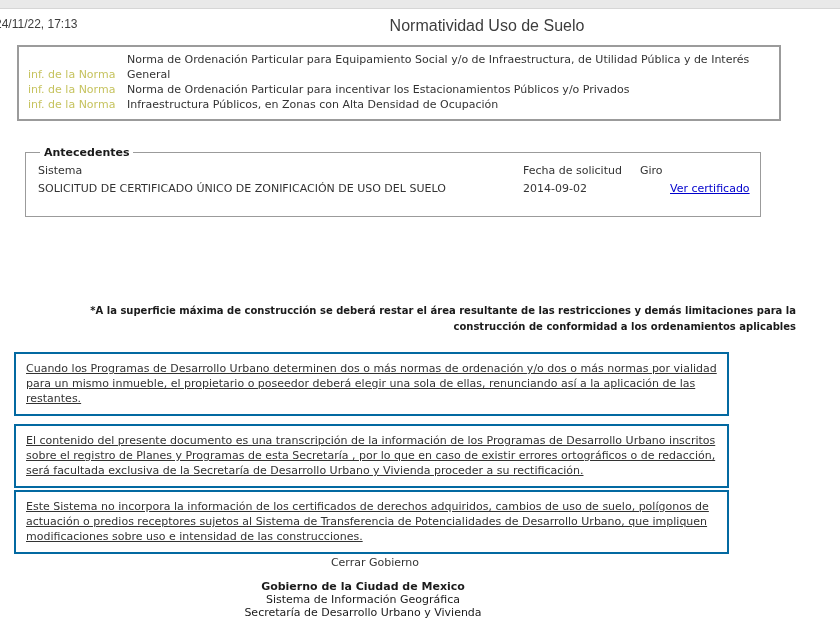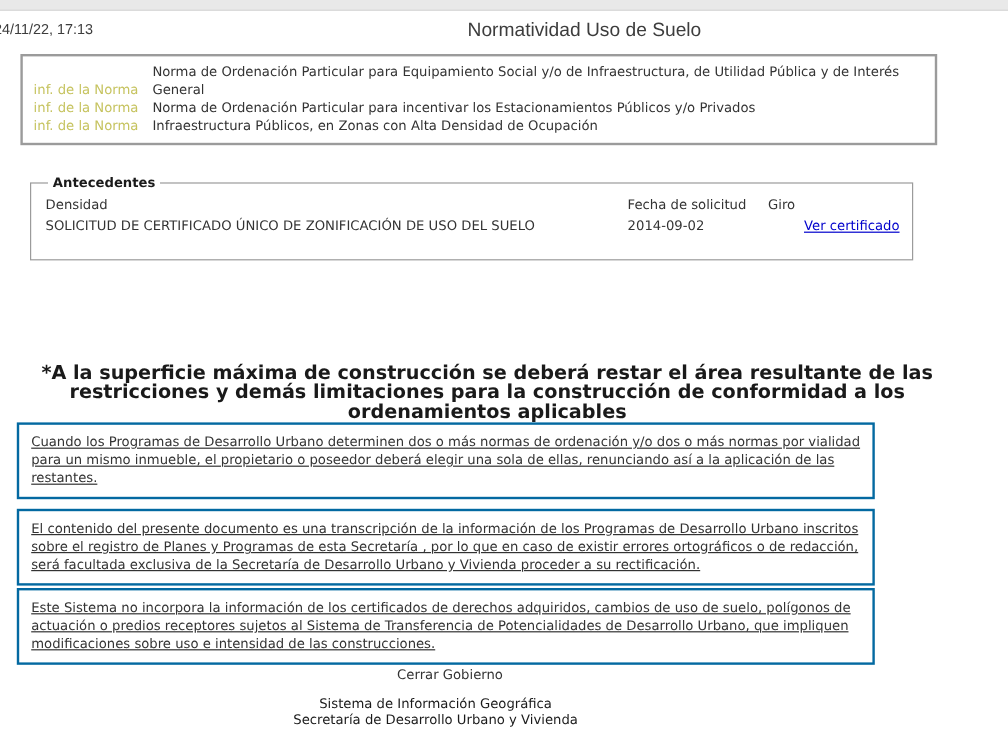--- a/index.html
+++ b/index.html
@@ -44,21 +44,21 @@
   .ante-row { display:flex; line-height:17px; }
   .ante-row.values { margin-top:1px; }
   .cell-tramite { flex:none; width:485px; white-space:nowrap; overflow:hidden; }
   .cell-fecha   { flex:none; width:117px; white-space:nowrap; }
   .cell-giro    { flex:none; width:30px;  white-space:nowrap; }
   .cell-link    { flex:1; white-space:nowrap; }
   a.blue-link { color:#0000cc; text-decoration:underline; cursor:pointer; }
   
   .note {
     position:absolute; left:16px; top:303px; width:780px;
-    text-align:center; font-weight:bold; font-size:16px; line-height:16px;
+    text-align:right; font-weight:bold; font-size:10px; line-height:16px;
     color:#1a1a1a;
   }
   
   .para-box {
     position:absolute; left:14px; width:715px; box-sizing:border-box;
     border:2px solid #0369a1; padding:7px 10px 8px 10px;
     line-height:15px; color:#333333;text-decoration:underline;
   }
   .para-box.p1 { top:352px; }
   .para-box.p2 { top:424px; }
@@ -94,21 +94,21 @@
   </div>
   <div class="norma-row">
     <span class="norma-label">inf. de la Norma</span>
     <span class="norma-desc">Infraestructura Públicos, en Zonas con Alta Densidad de Ocupación</span>
   </div>
 </div>
 
 <fieldset class="antecedentes">
   <legend>Antecedentes</legend>
   <div class="ante-row headers">
-    <span class="cell-tramite">Densidad</span>
+    <span class="cell-tramite">Sistema</span>
     <span class="cell-fecha">Fecha de solicitud</span>
     <span class="cell-giro">Giro</span>
     <span class="cell-link"></span>
   </div>
   <div class="ante-row values">
     <span class="cell-tramite">SOLICITUD DE CERTIFICADO ÚNICO DE ZONIFICACIÓN DE USO DEL SUELO</span>
     <span class="cell-fecha">2014-09-02</span>
     <span class="cell-giro"></span>
     <span class="cell-link"><a class="blue-link">Ver certificado</a></span>
   </div>
@@ -116,15 +116,16 @@
 
 <div class="note">*A la superficie máxima de construcción se deberá restar el área resultante de las restricciones y demás limitaciones para la construcción de conformidad a los ordenamientos aplicables</div>
 
 <div class="para-box p1">Cuando los Programas de Desarrollo Urbano determinen dos o más normas de ordenación y/o dos o más normas por vialidad para un mismo inmueble, el propietario o poseedor deberá elegir una sola de ellas, renunciando así a la aplicación de las restantes.</div>
 <div class="para-box p2">El contenido del presente documento es una transcripción de la información de los Programas de Desarrollo Urbano inscritos sobre el registro de Planes y Programas de esta Secretaría , por lo que en caso de existir errores ortográficos o de redacción, será facultada exclusiva de la Secretaría de Desarrollo Urbano y Vivienda proceder a su rectificación.</div>
 <div class="para-box p3">Este Sistema no incorpora la información de los certificados de derechos adquiridos, cambios de uso de suelo, polígonos de actuación o predios receptores sujetos al Sistema de Transferencia de Potencialidades de Desarrollo Urbano, que impliquen modificaciones sobre uso e intensidad de las construcciones.</div>
 
 <div class="close-action">Cerrar Gobierno</div>
 
 <div class="footer">
+  <div class="bold">Gobierno de la Ciudad de Mexico</div>
   <div>Sistema de Información Geográfica</div>
   <div>Secretaría de Desarrollo Urbano y Vivienda</div>
 </div>
 
 </body></html>

